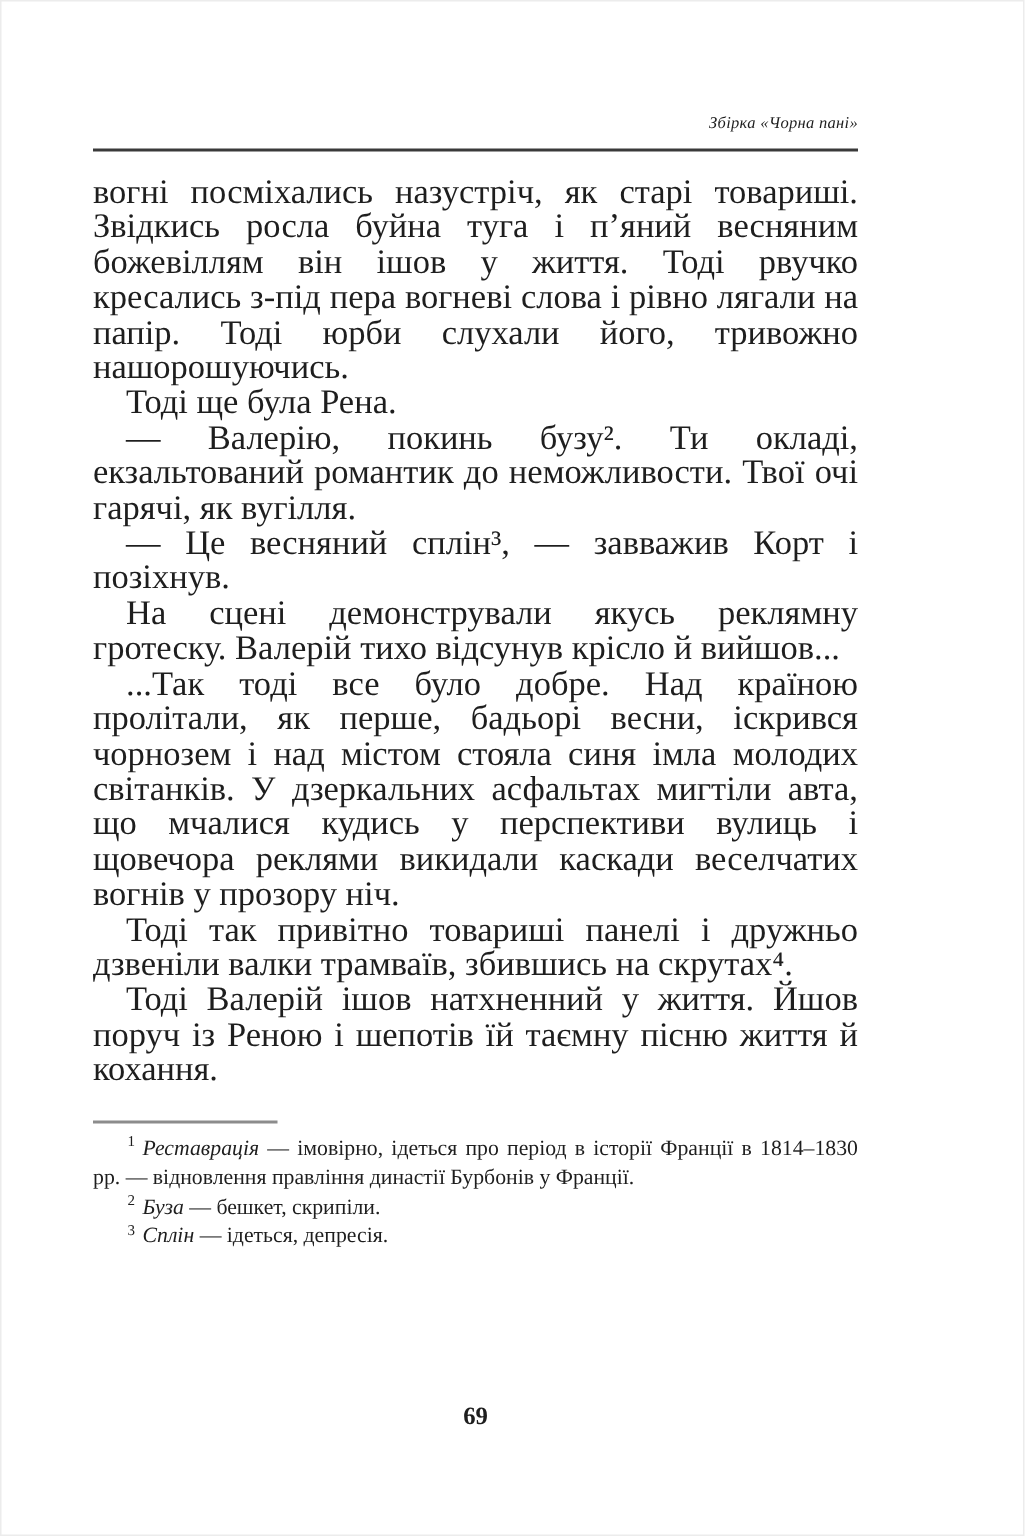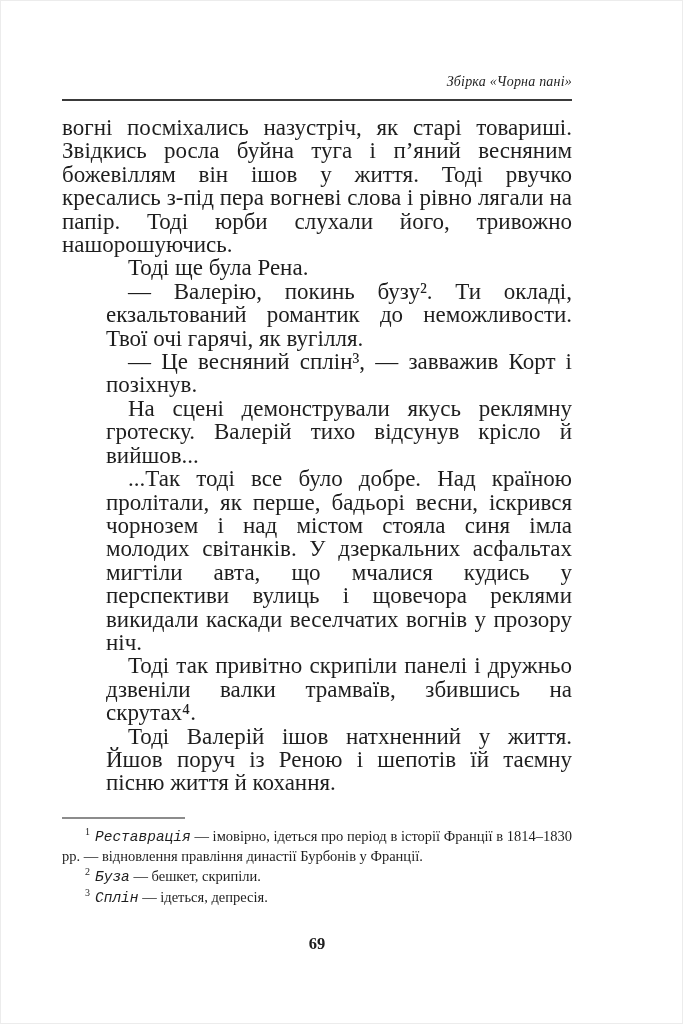--- a/index.html
+++ b/index.html
@@ -17,42 +17,42 @@
     box-shadow: inset 0 0 0 1px #ececec;
   }
   .content {
     position: absolute;
     left: 62px;
     top: 72px;
     width: 510px;
   }
   .running-head {
     font-style: italic;
-    font-size: 14px;
+    font-size: 11px;
     line-height: 20px;
     text-align: right;
     letter-spacing: 0.2px;
   }
   .head-rule {
     margin-top: 7px;
     border: none;
     border-top: 2px solid var(--rule, #3a3a3a);
     height: 0;
   }
   .body-text {
     margin-top: 15px;
     font-size: 23px;
     line-height: 23.4px;
     text-align: justify;
     text-justify: inter-word;
     hyphens: auto;
     -webkit-hyphens: auto;
   }
   .body-text p { margin: 0; }
-  .body-text p.indent { text-indent: 22px; margin-left: 44px; }
+  .body-text p.indent { text-indent: 22px; }
   .footnotes {
     margin-top: 22px;
     font-size: 14.5px;
     line-height: 19.6px;
     text-align: justify;
     text-justify: inter-word;
   }
   .fn-rule {
     width: 123px;
     border: none;
@@ -62,21 +62,21 @@
   }
   .footnotes p {
     margin: 0;
     text-indent: 23px;
   }
   .footnotes sup {
     font-size: 10px;
     line-height: 0;
     margin-right: 5px;
   }
-  .footnotes i { font-style: italic; font-family: Liberation Mono, monospace; }
+  .footnotes i { font-style: italic; }
   .page-number {
     position: absolute;
     top: 934px;
     left: 62px;
     width: 510px;
     text-align: center;
     font-size: 16.5px;
     font-weight: bold;
   }
 </style>
@@ -91,21 +91,21 @@
       <div class="head-rule"></div>
     </header>
 
     <main class="body-text">
       <p>вогні посміхались назустріч, як старі товариші. Звідкись росла буйна туга і п’яний весняним божевіллям він ішов у життя. Тоді рвучко кресались з-під пера вогневі слова і рівно лягали на папір. Тоді юрби слухали його, тривожно нашорошуючись.</p>
       <p class="indent">Тоді ще була Рена.</p>
       <p class="indent">— Валерію, покинь бузу². Ти окладі, екзальтований романтик до неможливости. Твої очі гарячі, як вугілля.</p>
       <p class="indent">— Це весняний сплін³, — завважив Корт і позіхнув.</p>
       <p class="indent">На сцені демонстрували якусь реклямну гротеску. Валерій тихо відсунув крісло й вийшов...</p>
       <p class="indent">...Так тоді все було добре. Над країною пролітали, як перше, бадьорі весни, іскрився чорнозем і над містом стояла синя імла молодих світанків. У дзеркальних асфальтах мигтіли авта, що мчалися кудись у перспективи вулиць і щовечора реклями викидали каскади веселчатих вогнів у прозору ніч.</p>
-      <p class="indent">Тоді так привітно скрипіли панелі і дружньо дзвеніли валки трамваїв, збившись на скрутах⁴.</p>
+      <p class="indent">Тоді так привітно товариші панелі і дружньо дзвеніли валки трамваїв, збившись на скрутах⁴.</p>
       <p class="indent">Тоді Валерій ішов натхненний у життя. Йшов поруч із Реною і шепотів їй таємну пісню життя й кохання.</p>
     </main>
 
     <section class="footnotes">
       <div class="fn-rule"></div>
       <p><sup>1</sup><i>Реставрація</i><span> — імовірно, ідеться про період в історії Франції в 1814–1830 рр. — відновлення правління династії Бурбонів у Франції.</span></p>
       <p><sup>2</sup><i>Буза</i><span> — бешкет, скрипіли.</span></p>
       <p><sup>3</sup><i>Сплін</i><span> — ідеться, депресія.</span></p>
     </section>
 

